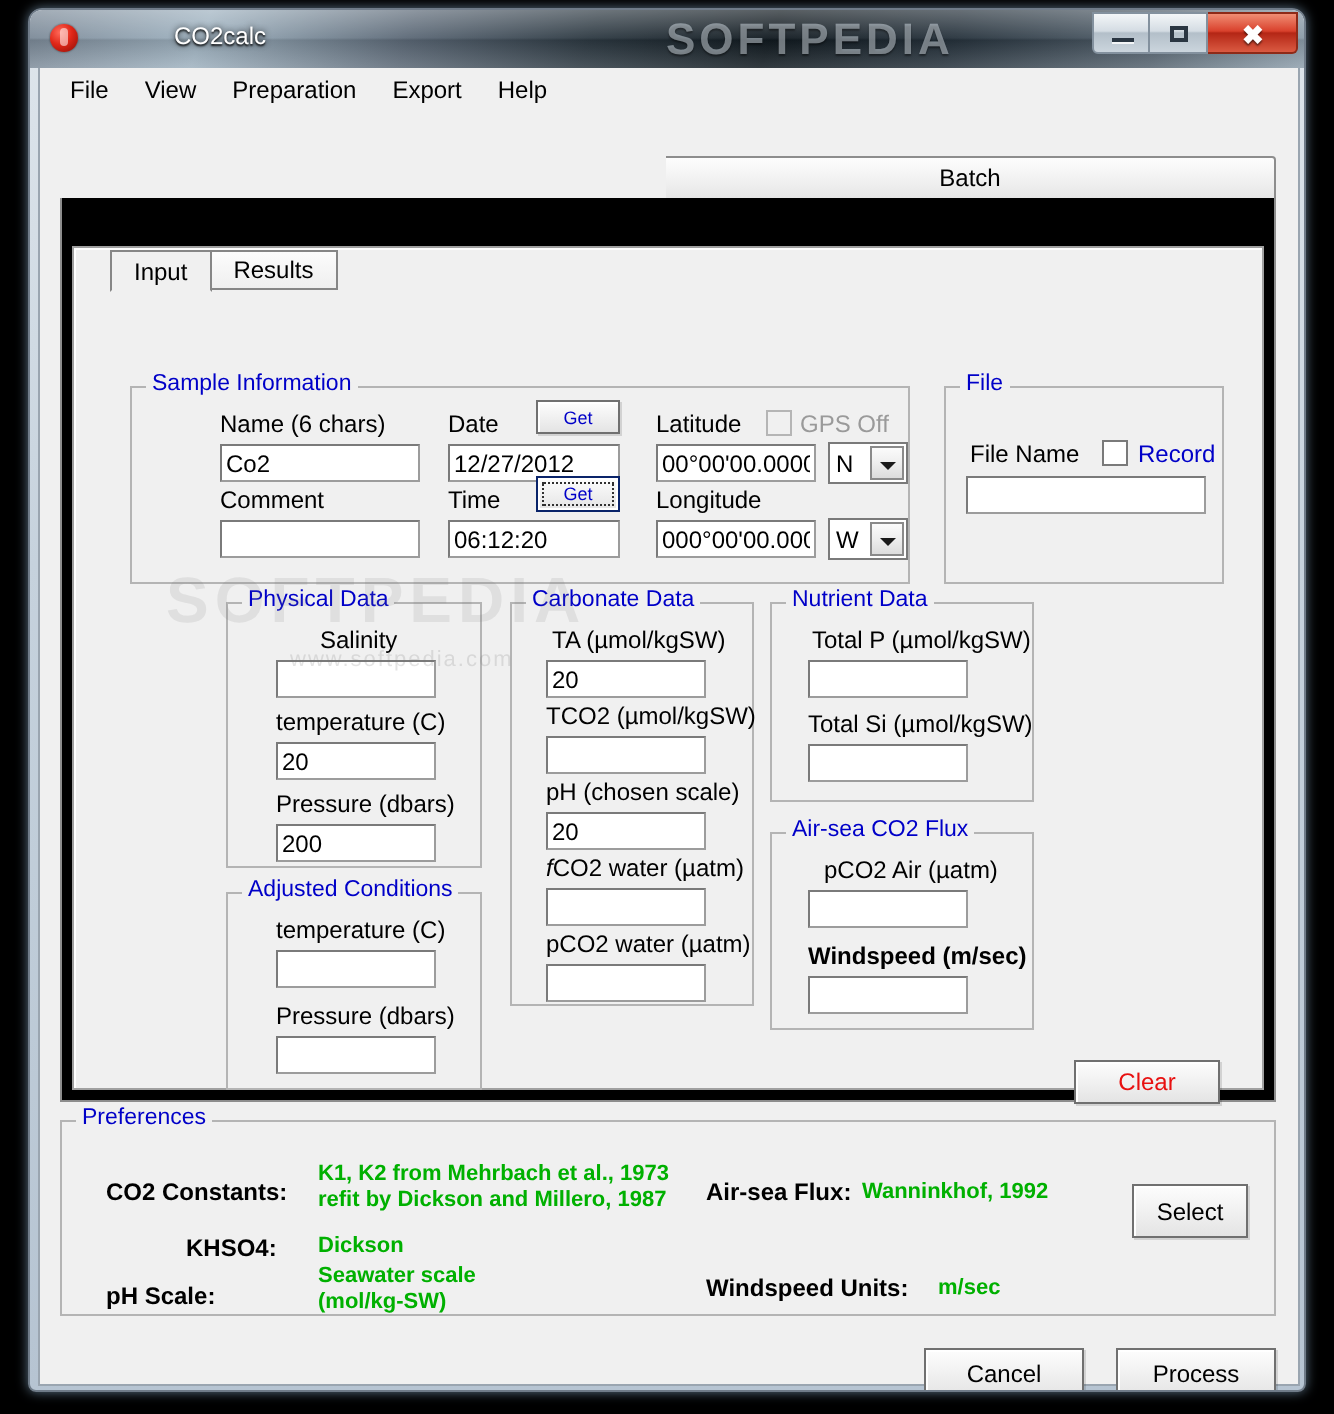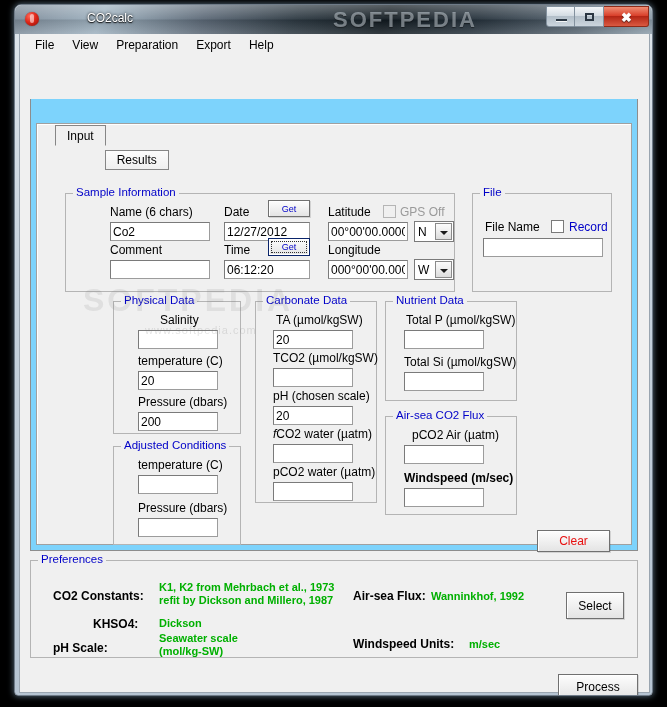--- a/index.html
+++ b/index.html
@@ -183,21 +183,21 @@
     background: linear-gradient(to bottom, #ffffff 0%, #f7f7f7 60%, #f2f2f2 100%);
     border-bottom-color: #f0f0f0;
   }
 
   
   .main-panel {
     position: absolute;
     left: 10px; top: 65px;
     width: 608px;
     height: 452px;
-    background: #7dd3fc;
+    background: #000000;
     border: 1px solid #8d8d8d;
     border-top: none;
     box-sizing: border-box;
   }
   .inner-panel {
     position: absolute;
     left: 5px; top: 24px;
     width: 596px;
     height: 422px;
     background: #f0f0f0;
@@ -222,21 +222,21 @@
     display: flex;
     align-items: center;
     box-sizing: border-box;
     cursor: default;
   }
   .itab.active {
     background: #f0f0f0;
     border-bottom-color: #f0f0f0;
     height: 21px;
   }
-  .itab + .itab { margin-left: -1px; margin-top: 25px; }
+  .itab + .itab { margin-left: -1px; }
 
   
   .group {
     position: absolute;
     border: 1px solid #b4b4b4;
     box-sizing: border-box;
   }
   .group-title {
     position: absolute;
     top: -8px; left: 7px;
@@ -414,20 +414,21 @@
     <div class="menubar">
       <div class="menu-item">File</div>
       <div class="menu-item">View</div>
       <div class="menu-item">Preparation</div>
       <div class="menu-item">Export</div>
       <div class="menu-item">Help</div>
     </div>
 
     <div class="outer-tabs">
       <div class="otab left active">Single</div>
+      <div class="otab right">Batch</div>
     </div>
 
     <div class="main-panel">
 
       <div class="inner-tabs">
         <div class="itab active">Input</div>
         <div class="itab">Results</div>
       </div>
 
       <div class="inner-panel">
@@ -546,16 +547,17 @@
 
       <div class="pref-label" style="left:322px; top:28px;">Air-sea Flux:</div>
       <div class="pref-value" style="left:400px; top:29px;">Wanninkhof, 1992</div>
 
       <div class="pref-label" style="left:322px; top:76px;">Windspeed Units:</div>
       <div class="pref-value" style="left:438px; top:77px;">m/sec</div>
 
       <div class="btn" style="left:535px; top:31px; width:58px; height:27px;">Select</div>
     </div>
 
+    <div class="btn" style="left:442px; top:640px; width:80px; height:25px;">Cancel</div>
     <div class="btn" style="left:538px; top:640px; width:80px; height:25px;">Process</div>
 
   </div>
 </div>
 
 </body></html>

